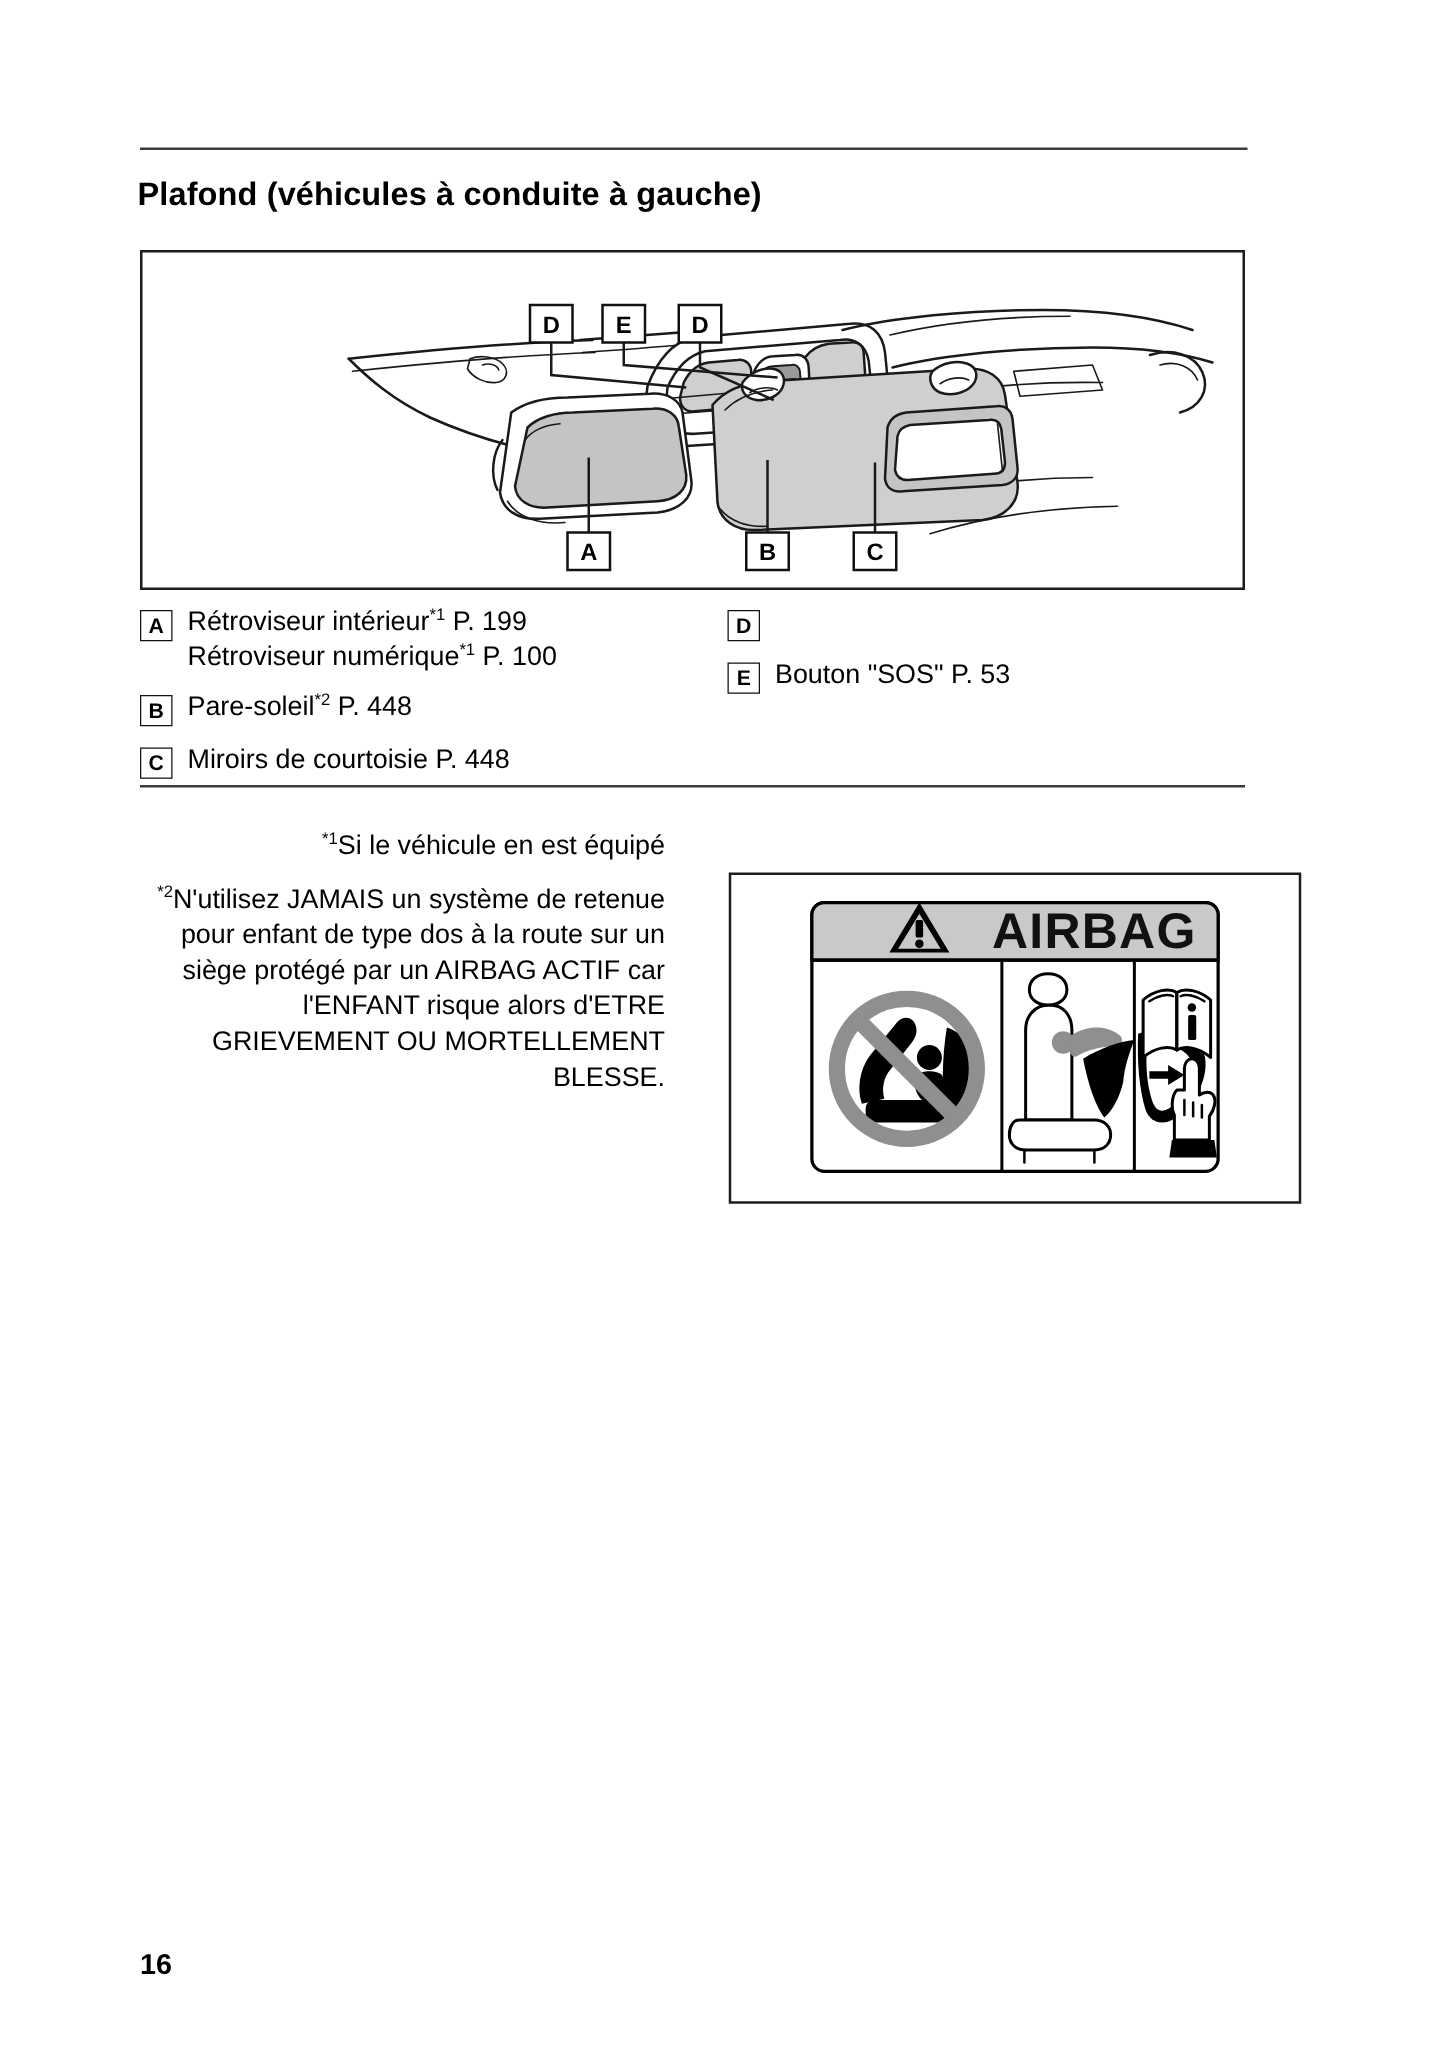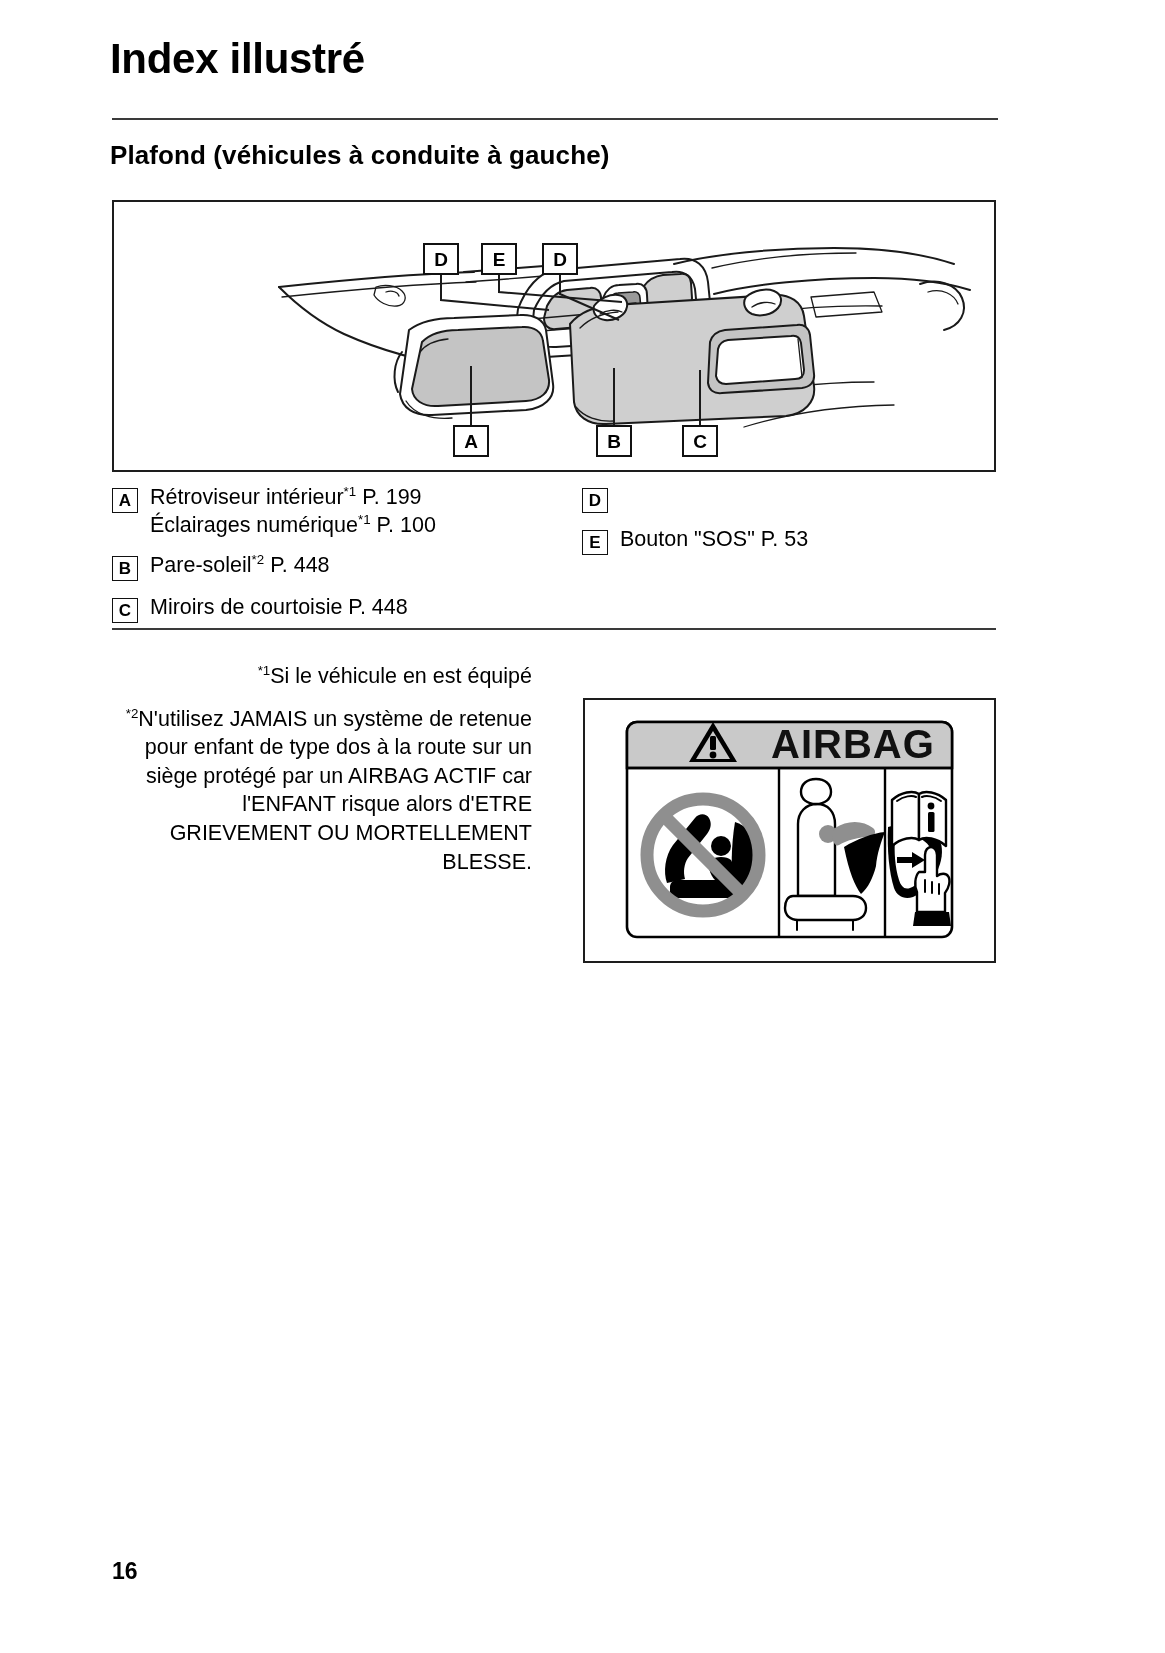--- a/index.html
+++ b/index.html
@@ -137,21 +137,21 @@
     font-size: 0.62em;
     vertical-align: super;
     line-height: 0;
   }
 
   
   .airbag-frame {
     position: absolute;
     left: 583px;
     top: 698px;
-    width: 413px;
+    width: 458px;
     height: 265px;
     border: 2px solid #1d1d1d;
     box-sizing: border-box;
     background: #ffffff;
   }
   .airbag-frame svg {
     display: block;
     width: 100%;
     height: 100%;
   }
@@ -163,21 +163,20 @@
     top: 1558px;
     font-size: 23px;
     font-weight: bold;
   }
 </style>
 </head>
 <body>
 
 <div class="page">
 
-  <div class="page-title">Index illustré</div>
   <div class="title-rule"></div>
   <div class="section-heading">Plafond (véhicules à conduite à gauche)</div>
 
   <div class="figure-frame">
     <svg viewBox="0 0 880 268" xmlns="http://www.w3.org/2000/svg">
       <defs>
         <style>
           .ln  { fill:none; stroke:#1a1a1a; stroke-width:2; stroke-linecap:round; stroke-linejoin:round; }
           .lnt { fill:none; stroke:#1a1a1a; stroke-width:1.3; stroke-linecap:round; stroke-linejoin:round; }
           .fillgray { fill:#cfcfcf; stroke:#1a1a1a; stroke-width:2; stroke-linejoin:round; }
@@ -289,21 +288,21 @@
   </div>
 
   <div class="legend">
 
     <div class="legend-col left">
 
       <div class="legend-item">
         <div class="ref-box">A</div>
         <div class="legend-text">
           <span>Rétroviseur intérieur</span><sup>*1</sup><span> P. 199</span><br>
-          <span>Éclairages numérique</span><sup>*1</sup><span> P. 100</span>
+          <span>Rétroviseur numérique</span><sup>*1</sup><span> P. 100</span>
         </div>
       </div>
 
       <div class="legend-item">
         <div class="ref-box">B</div>
         <div class="legend-text">
           <span>Pare-soleil</span><sup>*2</sup><span> P. 448</span>
         </div>
       </div>
 

